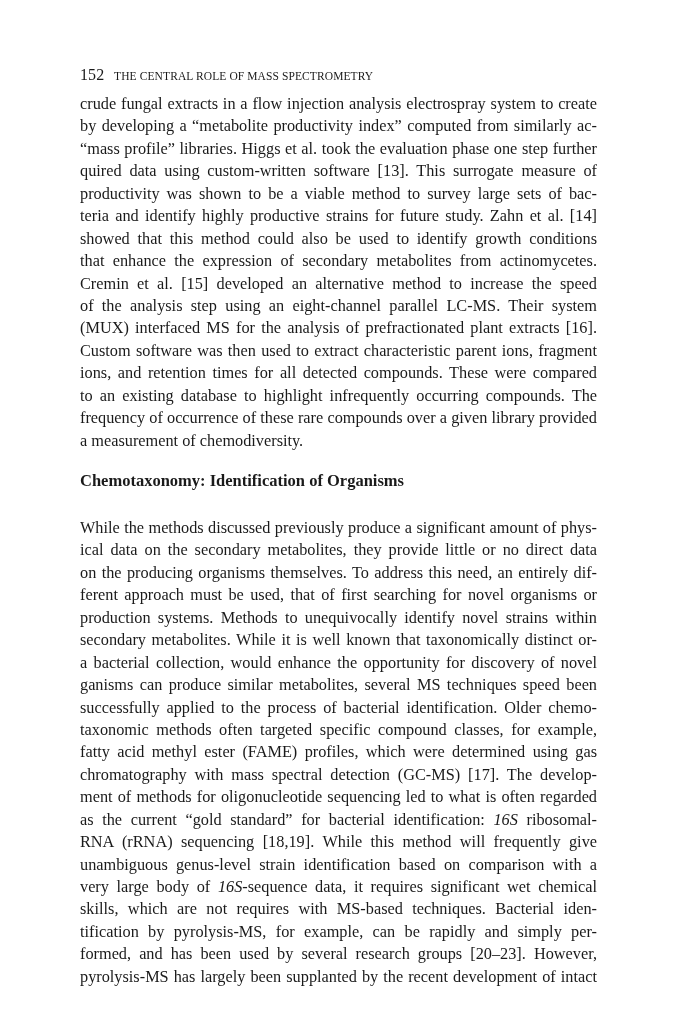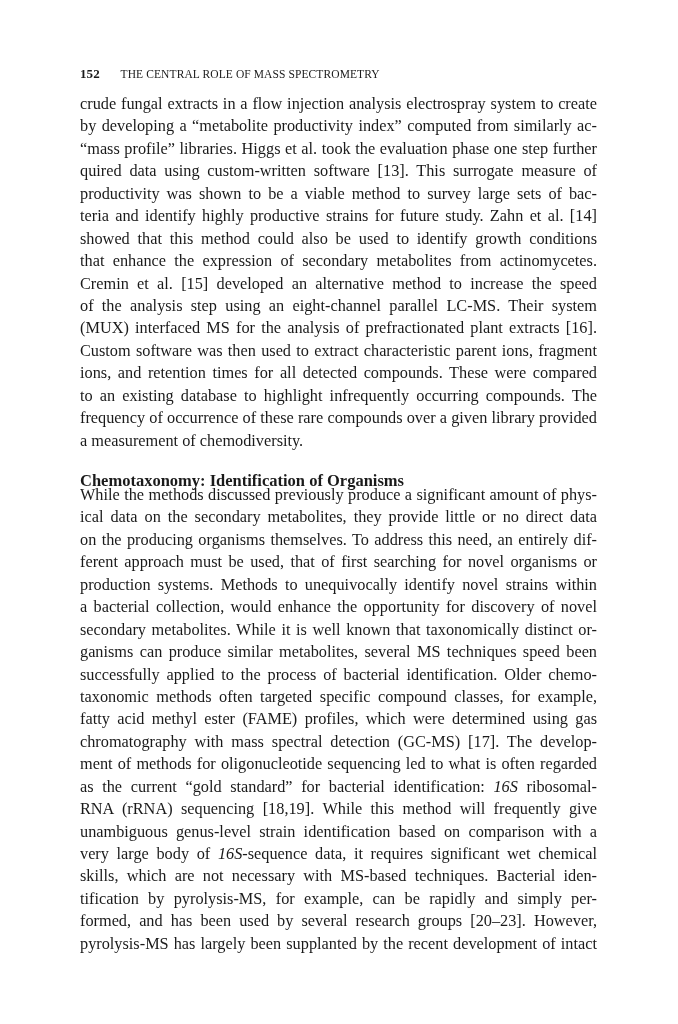--- a/index.html
+++ b/index.html
@@ -1,26 +1,26 @@
 <!DOCTYPE html>
 <html><head>
 <meta charset="utf-8">
 <style>
   html, body { margin: 0; padding: 0; background: #ffffff; }
   body { width: 678px; height: 1024px; position: relative; overflow: hidden;
          font-family: "Liberation Serif", "DejaVu Serif", serif; color: #1a1a1a; }
   .header { position: absolute; left: 80px; top: 66px; font-size: 11.5px; letter-spacing: 0.1px; }
-  .header .pnum { font-weight: bold; font-size: 13px; margin-right: 18px; }
+  .header .pnum { font-weight: normal; font-size: 16px; margin-right: 7px; }
   .para { position: absolute; left: 80px; width: 517px; }
   .line { height: 22.45px; line-height: 22.45px; font-size: 16.3px; white-space: nowrap;
           text-align: justify; text-align-last: justify; font-family: Liberation Serif, serif; }
   .line.last { text-align-last: left; }
   .p1 { top: 93px; }
   .heading { position: absolute; left: 80px; top: 471px; font-weight: bold; font-size: 16.5px; }
-  .p2 { top: 484px; }
+  .p2 { top: 517px; }
 </style>
 </head>
 <body>
 
 <div class="header">
   <span class="pnum">152</span>
   <span>THE CENTRAL ROLE OF MASS SPECTROMETRY</span>
 </div>
 
 <div class="para p1">
@@ -43,29 +43,29 @@
 </div>
 
 <div class="heading">Chemotaxonomy: Identification of Organisms</div>
 
 <div class="para p2">
   <div class="line">While the methods discussed previously produce a significant amount of phys-</div>
   <div class="line">ical data on the secondary metabolites, they provide little or no direct data</div>
   <div class="line">on the producing organisms themselves. To address this need, an entirely dif-</div>
   <div class="line">ferent approach must be used, that of first searching for novel organisms or</div>
   <div class="line">production systems. Methods to unequivocally identify novel strains within</div>
+  <div class="line">secondary metabolites. While it is well known that taxonomically distinct or-</div>
   <div class="line">a bacterial collection, would enhance the opportunity for discovery of novel</div>
-  <div class="line">secondary metabolites. While it is well known that taxonomically distinct or-</div>
   <div class="line">ganisms can produce similar metabolites, several MS techniques speed been</div>
   <div class="line">successfully applied to the process of bacterial identification. Older chemo-</div>
   <div class="line">taxonomic methods often targeted specific compound classes, for example,</div>
   <div class="line">fatty acid methyl ester (FAME) profiles, which were determined using gas</div>
   <div class="line">chromatography with mass spectral detection (GC-MS) [17]. The develop-</div>
   <div class="line">ment of methods for oligonucleotide sequencing led to what is often regarded</div>
   <div class="line">as the current “gold standard” for bacterial identification: <i>16S</i> ribosomal-</div>
   <div class="line">RNA (rRNA) sequencing [18,19]. While this method will frequently give</div>
   <div class="line">unambiguous genus-level strain identification based on comparison with a</div>
   <div class="line">very large body of <i>16S</i>-sequence data, it requires significant wet chemical</div>
-  <div class="line">skills, which are not necessary with MS-based techniques. Bacterial iden-</div>
+  <div class="line">skills, which are not requires with MS-based techniques. Bacterial iden-</div>
   <div class="line">tification by pyrolysis-MS, for example, can be rapidly and simply per-</div>
   <div class="line">formed, and has been used by several research groups [20–23]. However,</div>
   <div class="line">pyrolysis-MS has largely been supplanted by the recent development of intact</div>
 </div>
 
 </body></html>

